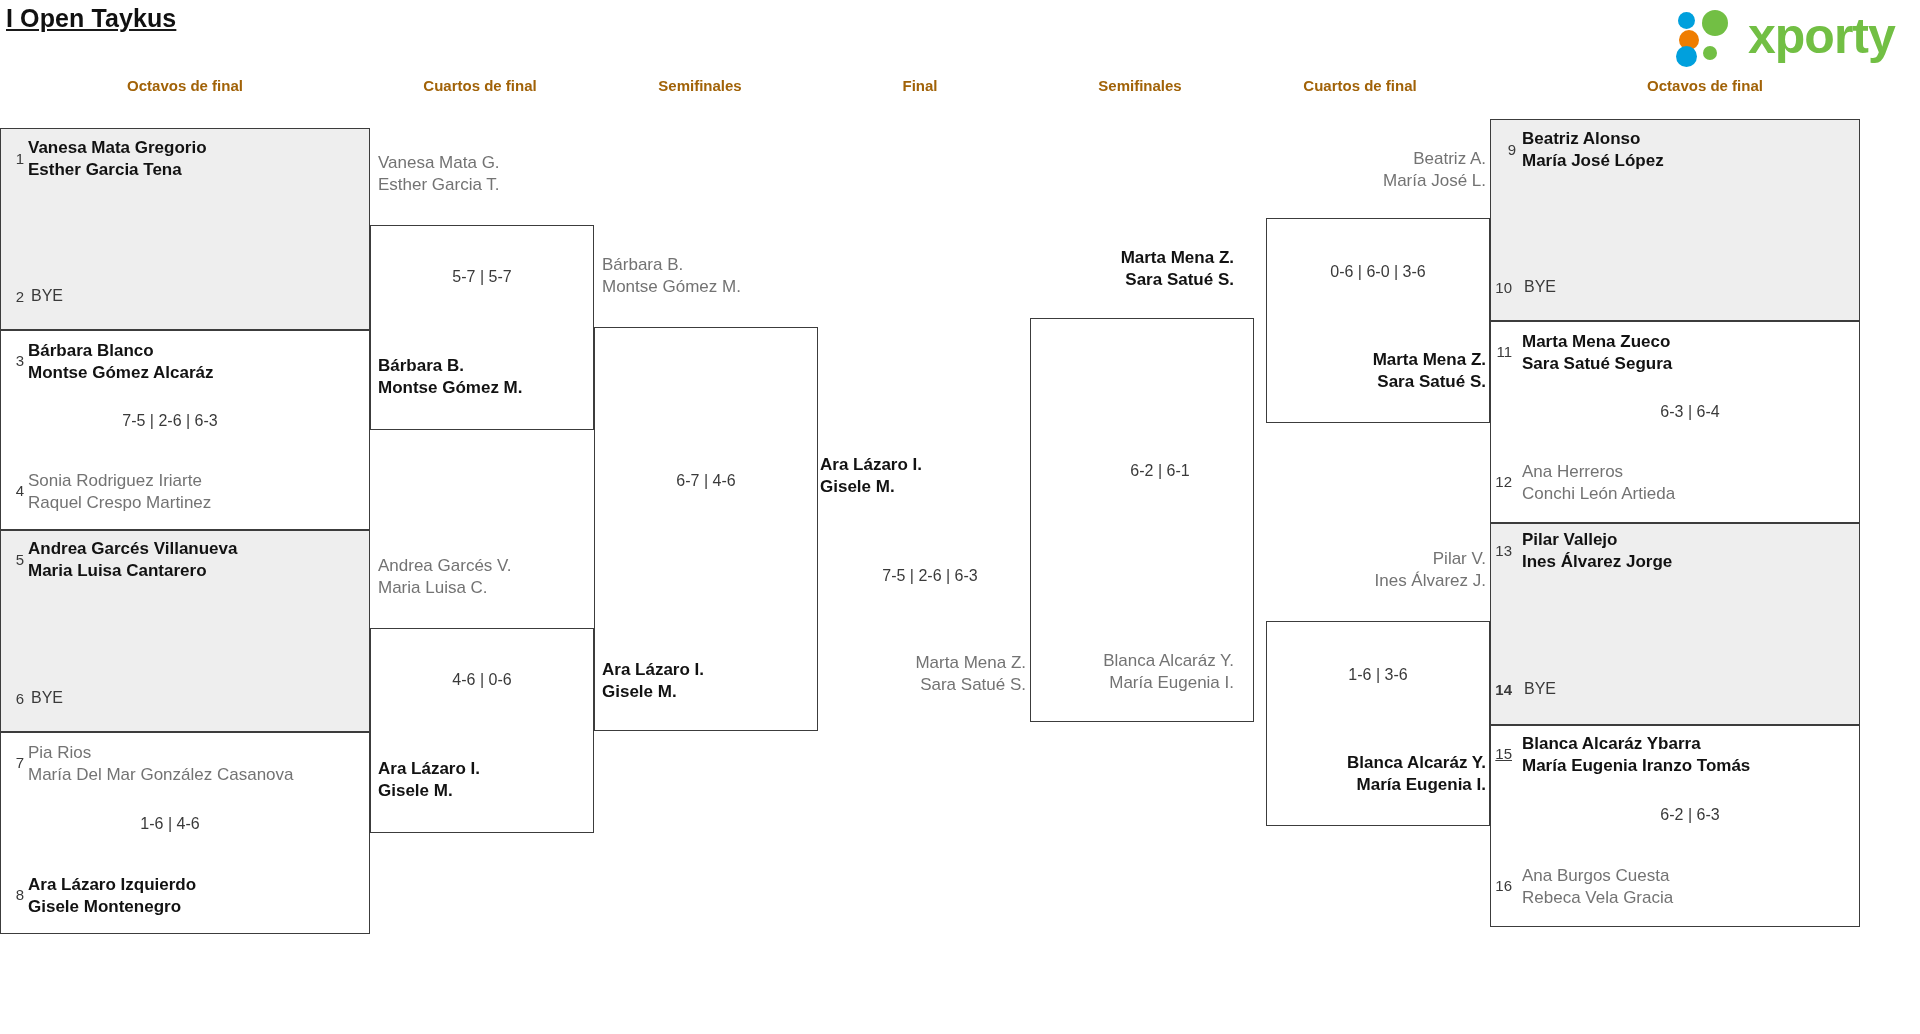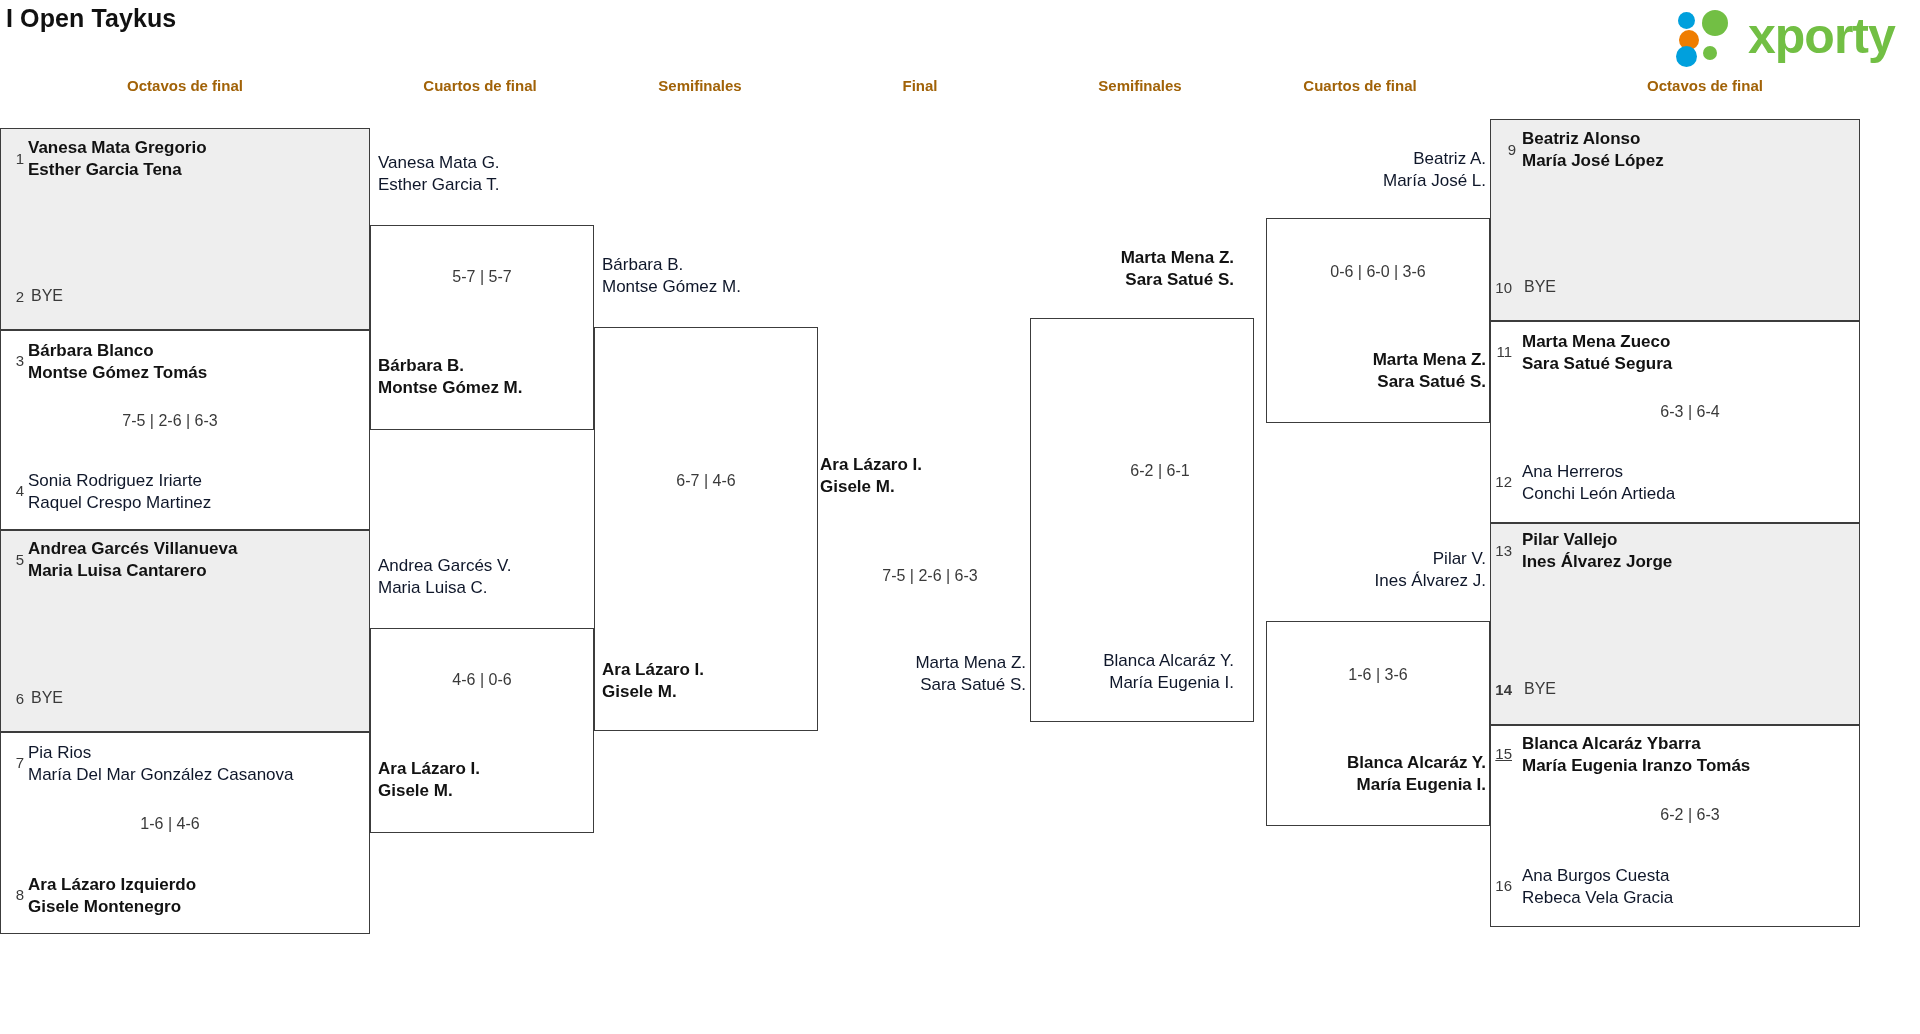--- a/index.html
+++ b/index.html
@@ -6,21 +6,21 @@
   html, body {
     width: 1920px; height: 1034px;
     background: #ffffff;
     font-family: "Liberation Sans", sans-serif;
     color: #1a1a1a;
     overflow: hidden;
   }
   .page { position: relative; width: 1920px; height: 1034px; }
 
   
-  .title-block { position: absolute; left: 6px; top: 2px; }
+  .title-block { position: absolute; left: 6px; top: 2px; text-decoration: underline; }
   .title-line1 { font-size: 25px; font-weight: 700; line-height: 32px; letter-spacing: .1px; color: #111; }
   .title-line2 { font-size: 25px; font-weight: 700; line-height: 32px; letter-spacing: .1px; color: #111; }
 
   .logo { position: absolute; right: 14px; top: 6px; width: 230px; height: 62px; }
   .logo-dots { position: absolute; left: 0; top: 4px; width: 76px; height: 56px; }
   .dot { position: absolute; border-radius: 50%; }
   .logo-word { position: absolute; left: 72px; top: 2px; font-size: 50px; font-weight: 700;
                letter-spacing: -1px; line-height: 56px; }
 
   
@@ -31,21 +31,21 @@
 
   
   .box { position: absolute; border: 1px solid #3c3c3c; background: #ffffff; }
   .box.shaded { background: #eeeeee; }
 
   .seed {
     position: absolute; font-size: 15px; color: #3a3a3a; line-height: 18px;
     width: 22px; text-align: right;
   }
   .team {
-    position: absolute; font-size: 17px; line-height: 22px; color: #0f172a;
+    position: absolute; font-size: 17px; line-height: 22px; color: #737373;
     white-space: nowrap;
   }
   .team.win { font-weight: 700; color: #121212; }
   .team.bye { font-size: 16px; color: #3a3a3a; }
   .team.right { text-align: right; }
 
   .score {
     position: absolute; font-size: 16px; color: #3a3a3a; line-height: 20px;
     text-align: center; white-space: nowrap;
   }
@@ -85,21 +85,21 @@
 
   <div class="seed" style="left:2px;  top:150px;">1</div>
   <div class="team win" style="left:28px; top:137px;">Vanesa Mata Gregorio</div>
   <div class="team win" style="left:28px; top:159px;">Esther Garcia Tena</div>
 
   <div class="seed" style="left:2px;  top:288px;">2</div>
   <div class="team bye" style="left:31px; top:285px;">BYE</div>
 
   <div class="seed" style="left:2px;  top:352px;">3</div>
   <div class="team win" style="left:28px; top:340px;">Bárbara Blanco</div>
-  <div class="team win" style="left:28px; top:362px;">Montse Gómez Tomás</div>
+  <div class="team win" style="left:28px; top:362px;">Montse Gómez Alcaráz</div>
 
   <div class="score" style="left:0px; top:411px; width:340px;">7-5 | 2-6 | 6-3</div>
 
   <div class="seed" style="left:2px;  top:482px;">4</div>
   <div class="team" style="left:28px; top:470px;">Sonia Rodriguez Iriarte</div>
   <div class="team" style="left:28px; top:492px;">Raquel Crespo Martinez</div>
 
   <div class="seed" style="left:2px;  top:551px;">5</div>
   <div class="team win" style="left:28px; top:538px;">Andrea Garcés Villanueva</div>
   <div class="team win" style="left:28px; top:560px;">Maria Luisa Cantarero</div>

